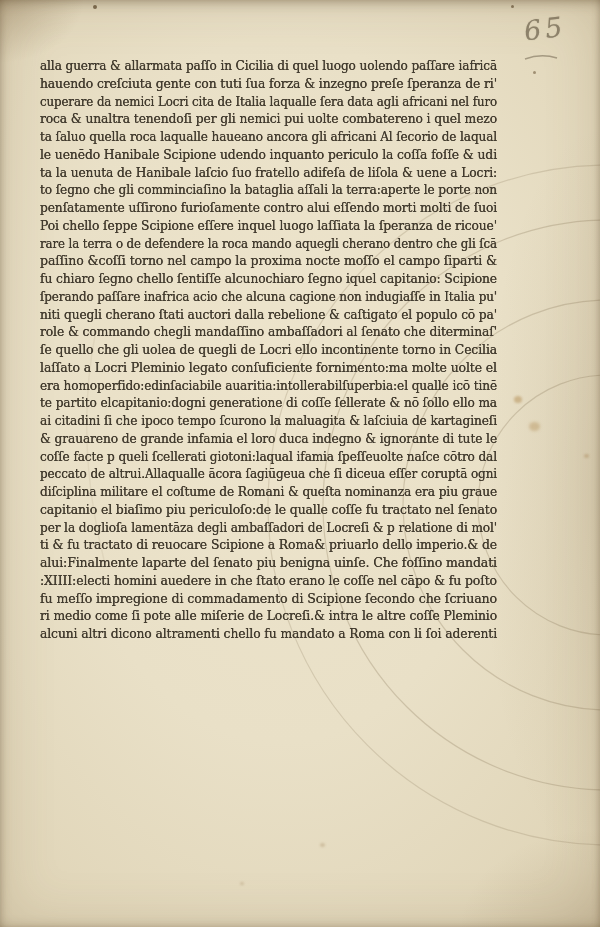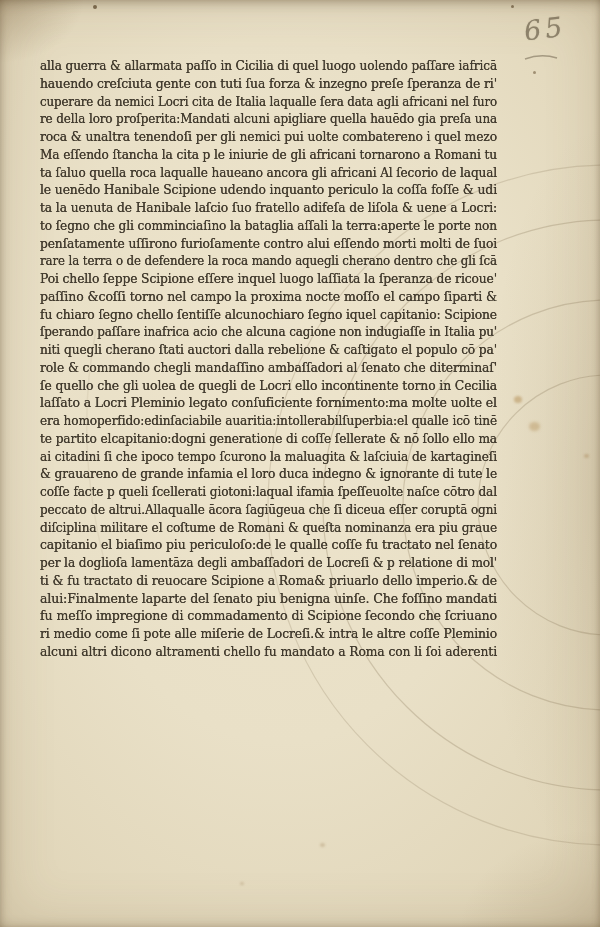--- a/index.html
+++ b/index.html
@@ -67,48 +67,47 @@
       <circle cx="608" cy="505" r="285"></circle>
       <circle cx="608" cy="505" r="340" stroke-opacity="0.24"></circle>
     </g>
     <path d="M96,330 Q74,440 104,560" stroke="#8a7a5c" stroke-opacity="0.10" stroke-width="1.4" fill="none"></path>
   </svg>
 
   <div class="textblock">
       <div class="text-line"><span style="transform: scaleX(0.893806);">alla guerra &amp; allarmata paſſo in Cicilia di quel luogo uolendo paſſare iafricā</span></div>
       <div class="text-line"><span style="transform: scaleX(0.913515);">hauendo creſciuta gente con tuti ſua forza &amp; inzegno preſe ſperanza de ri'</span></div>
       <div class="text-line"><span style="transform: scaleX(0.872372);">cuperare da nemici Locri cita de Italia laqualle ſera data agli africani nel furo</span></div>
-      <div class="text-line"><span style="transform: scaleX(0.882506);">re della loro proſperita:Mandati alcuni apigliare quella hauēdo gia preſa una</span></div>
       <div class="text-line"><span style="transform: scaleX(0.908408);">roca &amp; unaltra tenendoſi per gli nemici pui uolte combatereno i quel mezo</span></div>
-      <div class="text-line"><span style="transform: scaleX(0.897068);">Ma eſſendo ſtancha la cita p le iniurie de gli africani tornarono a Romani tu</span></div>
       <div class="text-line"><span style="transform: scaleX(0.890459);">ta ſaluo quella roca laqualle haueano ancora gli africani Al ſecorio de laqual</span></div>
       <div class="text-line"><span style="transform: scaleX(0.911266);">le uenēdo Hanibale Scipione udendo inquanto periculo la coſſa foſſe &amp; udi</span></div>
       <div class="text-line"><span style="transform: scaleX(0.906381);">ta la uenuta de Hanibale laſcio ſuo fratello adifeſa de liſola &amp; uene a Locri:</span></div>
       <div class="text-line"><span style="transform: scaleX(0.895256);">to ſegno che gli comminciaſino la bataglia aſſali la terra:aperte le porte non</span></div>
       <div class="text-line"><span style="transform: scaleX(0.90495);">penſatamente uſſirono furioſamente contro alui eſſendo morti molti de ſuoi</span></div>
+      <div class="text-line"><span style="transform: scaleX(0.907337);">Poi chello ſeppe Scipione eſſere inquel luogo laſſiata la ſperanza de ricoue'</span></div>
       <div class="text-line"><span style="transform: scaleX(0.870865);">rare la terra o de defendere la roca mando aquegli cherano dentro che gli ſcā</span></div>
-      <div class="text-line"><span style="transform: scaleX(0.907337);">Poi chello ſeppe Scipione eſſere inquel luogo laſſiata la ſperanza de ricoue'</span></div>
       <div class="text-line"><span style="transform: scaleX(0.924955);">paſſino &amp;coſſi torno nel campo la proxima nocte moſſo el campo ſiparti &amp;</span></div>
       <div class="text-line"><span style="transform: scaleX(0.905903);">fu chiaro ſegno chello ſentiſſe alcunochiaro ſegno iquel capitanio: Scipione</span></div>
       <div class="text-line"><span style="transform: scaleX(0.882133);">ſperando paſſare inafrica acio che alcuna cagione non indugiaſſe in Italia pu'</span></div>
       <div class="text-line"><span style="transform: scaleX(0.90152);">niti quegli cherano ſtati auctori dalla rebelione &amp; caſtigato el populo cō pa'</span></div>
       <div class="text-line"><span style="transform: scaleX(0.909368);">role &amp; commando chegli mandaſſino ambaſſadori al ſenato che diterminaſ'</span></div>
       <div class="text-line"><span style="transform: scaleX(0.912973);">ſe quello che gli uolea de quegli de Locri ello incontinente torno in Cecilia</span></div>
       <div class="text-line"><span style="transform: scaleX(0.919922);">laſſato a Locri Pleminio legato conſuficiente fornimento:ma molte uolte el</span></div>
       <div class="text-line"><span style="transform: scaleX(0.893533);">era homoperfido:edinſaciabile auaritia:intollerabilſuperbia:el qualle icō tinē</span></div>
       <div class="text-line"><span style="transform: scaleX(0.898584);">te partito elcapitanio:dogni generatione di coſſe ſellerate &amp; nō ſollo ello ma</span></div>
       <div class="text-line"><span style="transform: scaleX(0.899191);">ai citadini ſi che ipoco tempo ſcurono la maluagita &amp; laſciuia de kartagineſi</span></div>
       <div class="text-line"><span style="transform: scaleX(0.902131);">&amp; grauareno de grande infamia el loro duca indegno &amp; ignorante di tute le</span></div>
       <div class="text-line"><span style="transform: scaleX(0.893287);">coſſe facte p queli ſcellerati giotoni:laqual ifamia ſpeſſeuolte naſce cōtro dal</span></div>
       <div class="text-line"><span style="transform: scaleX(0.886545);">peccato de altrui.Allaqualle ācora ſagiūgeua che ſi diceua eſſer coruptā ogni</span></div>
       <div class="text-line"><span style="transform: scaleX(0.898805);">diſciplina militare el coſtume de Romani &amp; queſta nominanza era piu graue</span></div>
       <div class="text-line"><span style="transform: scaleX(0.916205);">capitanio el biaſimo piu periculoſo:de le qualle coſſe fu tractato nel ſenato</span></div>
       <div class="text-line"><span style="transform: scaleX(0.894188);">per la doglioſa lamentāza degli ambaſſadori de Locreſi &amp; p relatione di mol'</span></div>
       <div class="text-line"><span style="transform: scaleX(0.913372);">ti &amp; fu tractato di reuocare Scipione a Roma&amp; priuarlo dello imperio.&amp; de</span></div>
       <div class="text-line"><span style="transform: scaleX(0.923291);">alui:Finalmente laparte del ſenato piu benigna uinſe. Che foſſino mandati</span></div>
+      <div class="text-line"><span style="transform: scaleX(0.918449);">:XIIII:electi homini auedere in che ſtato erano le coſſe nel cāpo &amp; fu poſto</span></div>
       <div class="text-line"><span style="transform: scaleX(0.929688);">fu meſſo impregione di commadamento di Scipione ſecondo che ſcriuano</span></div>
       <div class="text-line"><span style="transform: scaleX(0.909622);">ri medio come ſi pote alle miſerie de Locreſi.&amp; intra le altre coſſe Pleminio</span></div>
       <div class="text-line"><span style="transform: scaleX(0.912375);">alcuni altri dicono altramenti chello fu mandato a Roma con li ſoi aderenti</span></div>
     </div>
 
   <div class="folio">65</div>
   <svg class="folio-underline" width="34" height="10">
     <path d="M1,7 Q17,1 33,6" stroke="rgba(138,127,104,0.7)" stroke-width="1.4" fill="none"></path>
   </svg>
 

